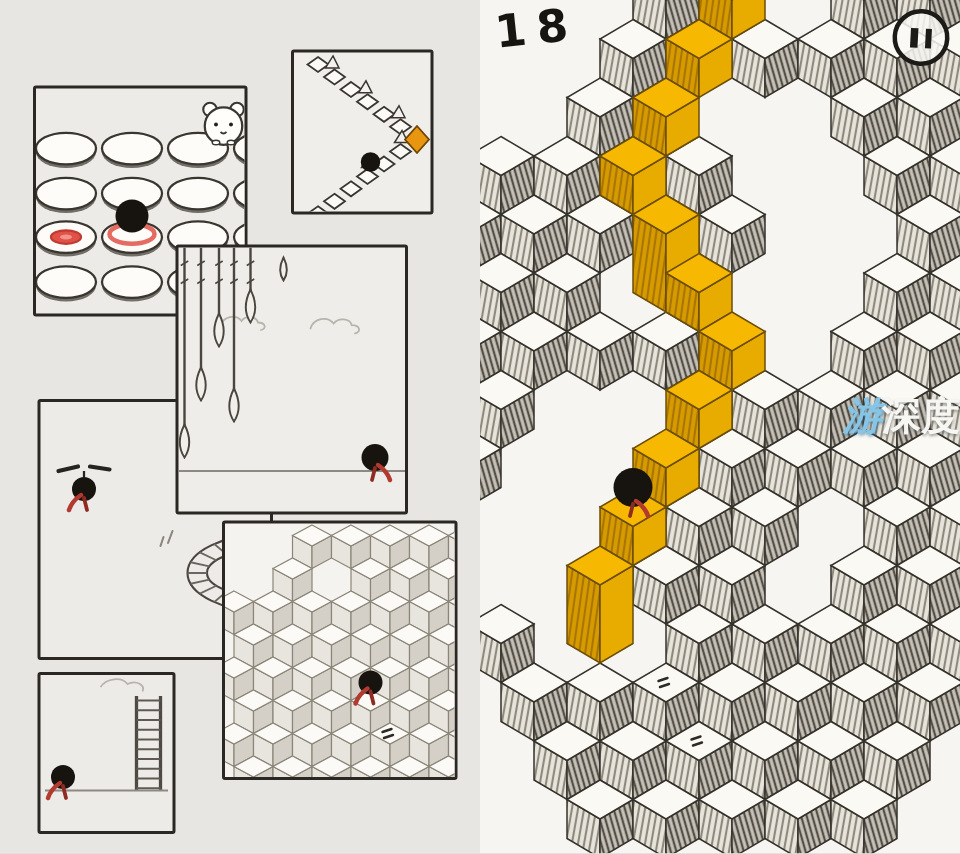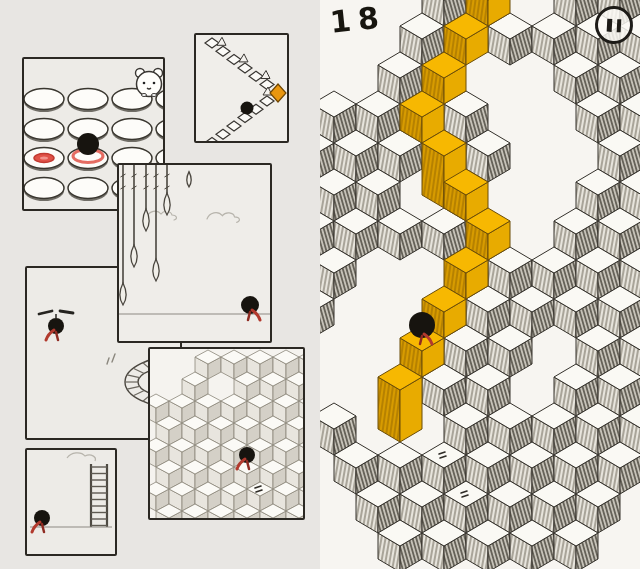--- a/index.html
+++ b/index.html
@@ -664,15 +664,16 @@
           <path d="M102 336 l-2 8" stroke="#8F2B22" stroke-width="2.5" fill="none" stroke-linecap="round"></path>
         </g>
       </svg>
     <div class="hud-level">18</div>
     <button class="pause-btn">
       <span class="pause-bars">
           <i></i>
           <i></i>
         </span>
     </button>
+    <div class="watermark"><span class="wm-blue">游</span><span class="wm-white">深度</span></div>
   </div>
 
 </div>
 
 </body></html>

